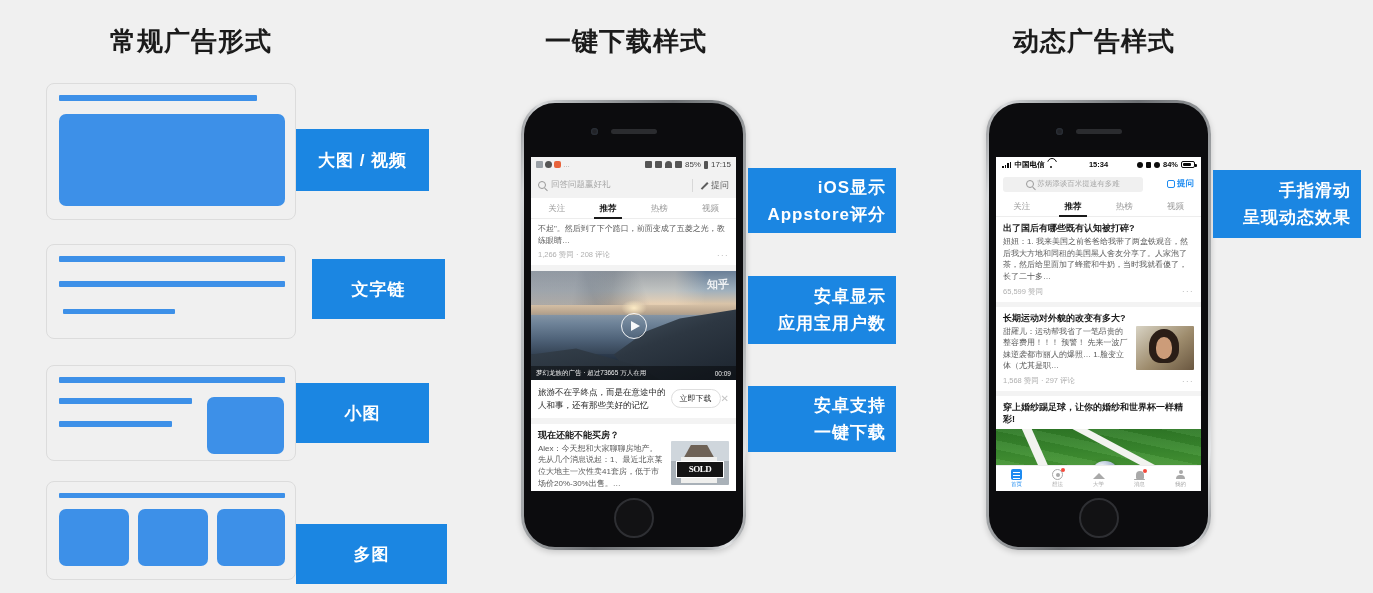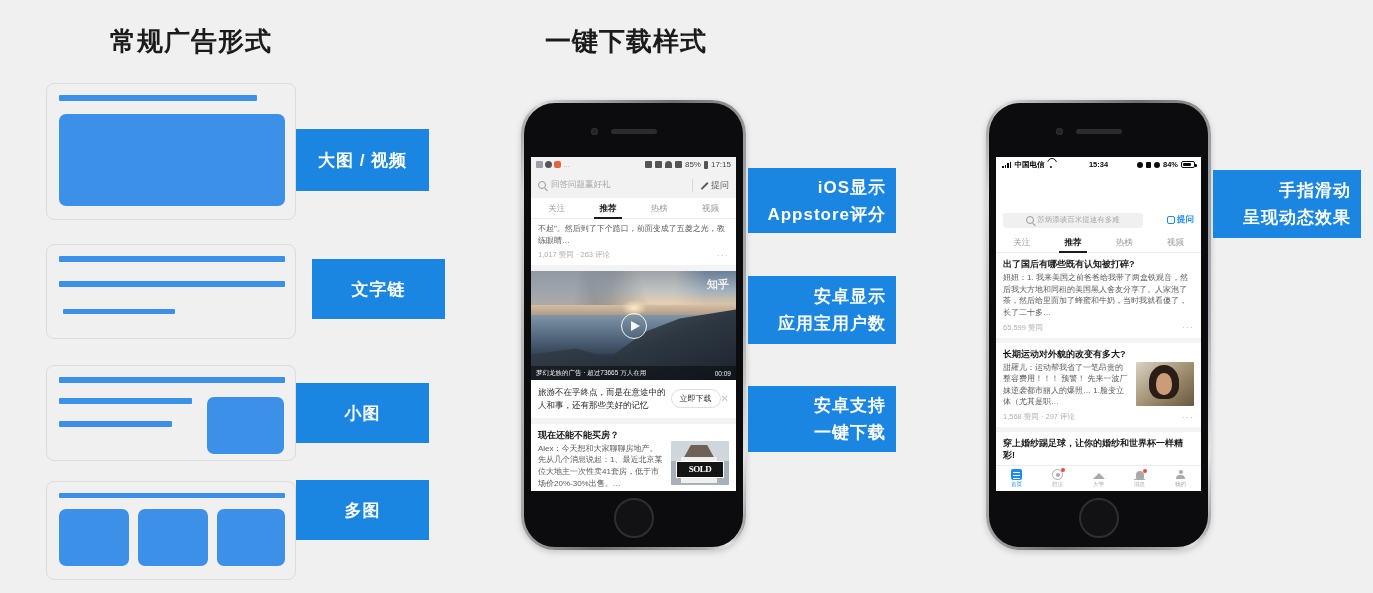--- a/index.html
+++ b/index.html
@@ -294,21 +294,21 @@
     position: relative; padding: 1px;
   }
   .batt i { display:block; height: 100%; width: 84%; background: #0b0b0b; border-radius:1px; }
   .batt::after {
     content:""; position:absolute; right:-2.5px; top: 2px;
     width: 1.5px; height: 3px; background: #0b0b0b; border-radius: 0 1px 1px 0;
   }
 
   .ios-search {
     height: 24px; background: #fff; display: flex;
-    align-items: center; padding: 0 7px; gap: 24px; margin-top: 36px;
+    align-items: center; padding: 0 7px; gap: 24px;
   }
   .ios-search .sbox {
     flex: 1; height: 15px; border-radius: 3px; background: #f0f0f0;
     display: flex; align-items: center; justify-content: center; gap: 3px;
     font-size: 7.5px; color: #a9a9a9;
   }
   .ios-ask { display: flex; align-items: center; gap: 2px; font-size: 8.5px; color: #1d8bf1; font-weight: bold; }
   .ios-ask .sq2 {
     width: 8px; height: 8px; border: 1.3px solid #1d8bf1; border-radius: 2px;
   }
@@ -397,20 +397,21 @@
     width: 4px; height: 4px; border-radius: 50%; background: #f5483a;
   }
 </style>
 </head>
 <body>
 
 <div class="stage">
 
   <div class="col-title" id="title-left">常规广告形式</div>
   <div class="col-title" id="title-mid">一键下载样式</div>
+  <div class="col-title" id="title-right">动态广告样式</div>
 
   <div class="wf-card" style="left:46px; top:83px; width:250px; height:137px;">
     <div class="bar" style="left:12px; top:11px; width:198px; height:6px;"></div>
     <div class="blk" style="left:12px; top:30px; width:226px; height:92px;"></div>
   </div>
   <div class="tag" style="left:296px; top:129px; width:133px; height:62px;">
     <span>大图 / 视频</span>
   </div>
 
   <div class="wf-card" style="left:46px; top:244px; width:250px; height:95px;">
@@ -431,21 +432,21 @@
   <div class="tag" style="left:296px; top:383px; width:133px; height:60px;">
     <span>小图</span>
   </div>
 
   <div class="wf-card" style="left:46px; top:481px; width:250px; height:99px;">
     <div class="bar" style="left:12px; top:11px; width:226px; height:5px;"></div>
     <div class="blk" style="left:12px; top:27px; width:70px; height:57px;"></div>
     <div class="blk" style="left:91px; top:27px; width:70px; height:57px;"></div>
     <div class="blk" style="left:170px; top:27px; width:68px; height:57px;"></div>
   </div>
-  <div class="tag" style="left:296px; top:480px; width:133px; height:60px;">
+  <div class="tag" style="left:296px; top:524px; width:151px; height:60px;">
     <span>多图</span>
   </div>
 
   <div class="phone" style="left:521px; top:100px;">
     <div class="phone-inner">
       <div class="camera"></div>
       <div class="speaker"></div>
 
       <div class="screen">
 
@@ -484,21 +485,21 @@
           <div class="t active">推荐</div>
           <div class="t">热榜</div>
           <div class="t">视频</div>
         </div>
 
         <div class="feed">
 
           <div class="feed-item" style="padding-top:2px;">
             <div class="fi-body">不起"。然后到了下个路口，前面变成了五菱之光，教练眼睛…</div>
             <div class="fi-meta">
-              <span>1,017 赞同 · 263 评论</span>
+              <span>1,266 赞同 · 208 评论</span>
               <span class="more">···</span>
             </div>
           </div>
 
           <div class="video-ad">
             <div class="video-box">
               <div class="clouds"></div>
               <div class="sun"></div>
               <div class="water"></div>
               <div class="cliff"></div>

